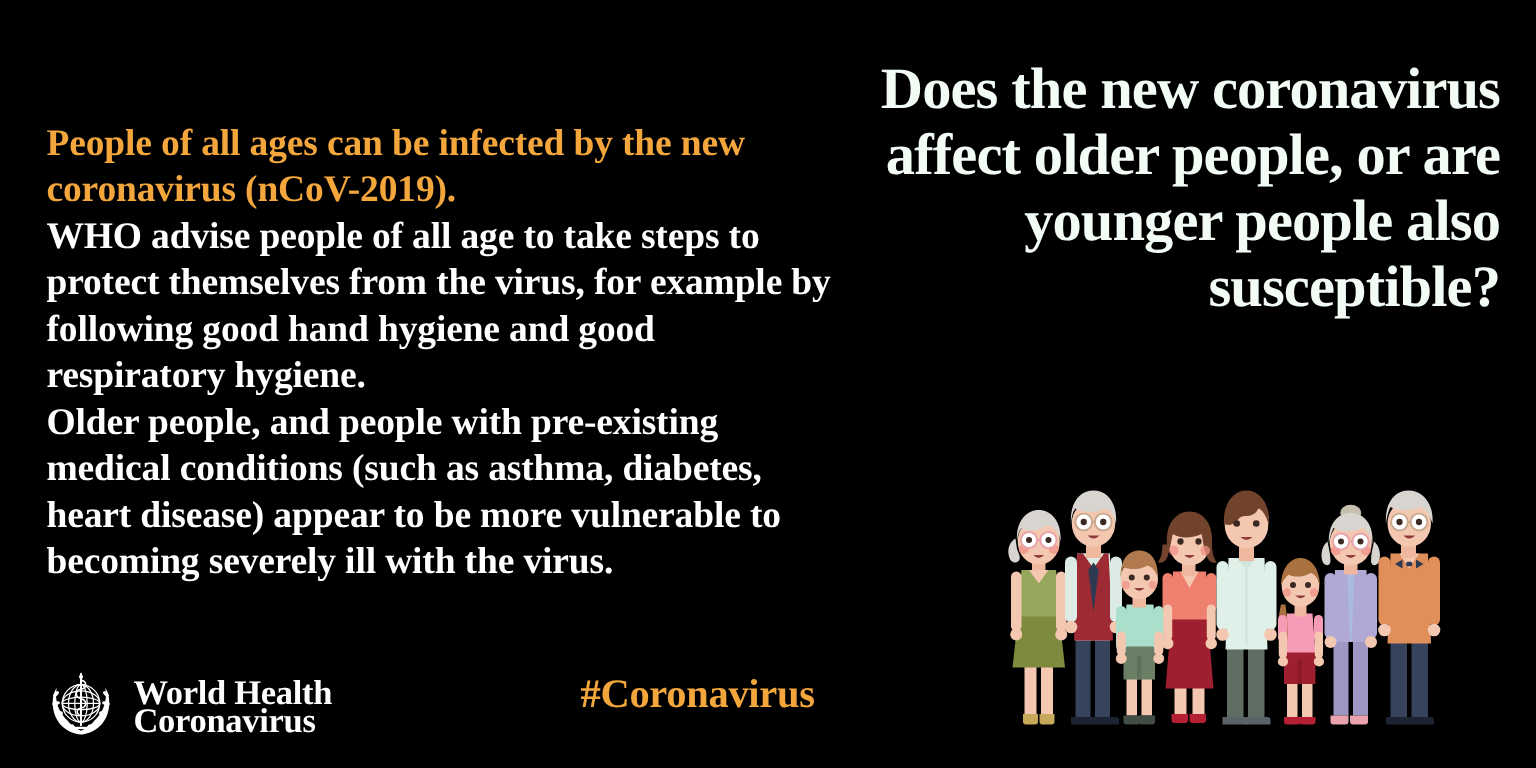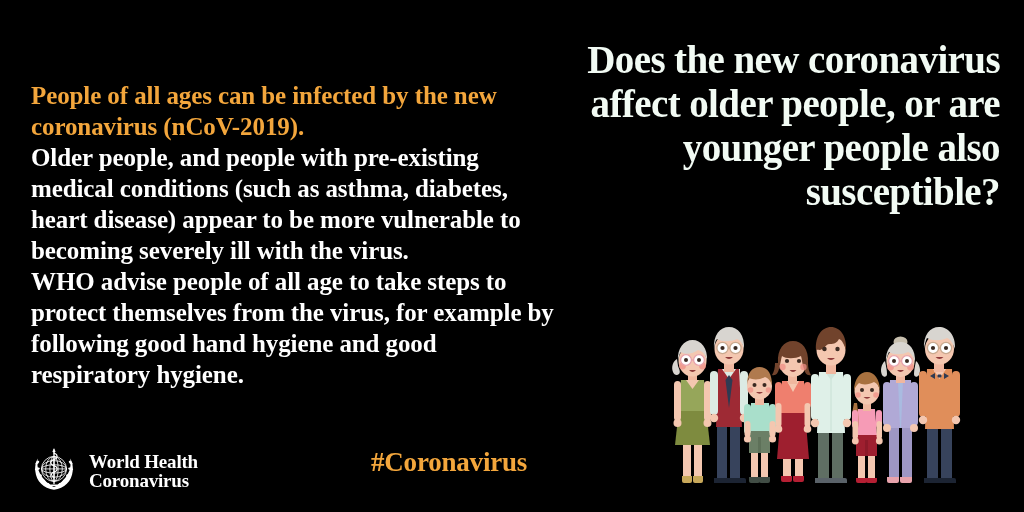--- a/index.html
+++ b/index.html
@@ -44,41 +44,41 @@
     color: #f2fbf4;
     font-size: 39px;
     line-height: 44px;
     font-weight: bold;
     letter-spacing: -0.6px;
   }
 
   
   #hashtag {
     position: absolute;
-    left: 371px;
+    left: 387px;
     top: 447px;
     color: #f3a63c;
     font-size: 27px;
     font-weight: bold;
     letter-spacing: -0.2px;
   }
 
   
   #who-logo {
     position: absolute;
     left: 28px;
     top: 445px;
     display: flex;
     align-items: center;
     gap: 9px;
   }
   #who-emblem { width: 52px; height: 52px; display: block; }
   #who-wordmark {
     color: #ffffff;
-    font-size: 19px;
+    font-size: 23px;
     font-weight: bold;
     line-height: 19.5px;
     letter-spacing: -0.2px;
   }
   #who-wordmark div { white-space: nowrap; }
 
   
   #family-illustration {
     position: absolute;
     left: 650px;
@@ -89,22 +89,22 @@
 </style>
 </head>
 <body>
 
 <div id="poster">
 
   <div id="headline">Does the new coronavirus affect older people, or are younger people also susceptible?</div>
 
   <div id="body-copy">
     <p class="para-highlight">People of all ages can be infected by the new coronavirus (nCoV-2019).</p>
+    <p class="para-white">WHO advise people of all age to take steps to protect themselves from the virus, for example by following good hand hygiene and good respiratory hygiene.</p>
     <p class="para-white">Older people, and people with pre-existing medical conditions (such as asthma, diabetes, heart disease) appear to be more vulnerable to becoming severely ill with the virus.</p>
-    <p class="para-white">WHO advise people of all age to take steps to protect themselves from the virus, for example by following good hand hygiene and good respiratory hygiene.</p>
   </div>
 
   <div id="hashtag">#Coronavirus</div>
 
   <div id="who-logo">
     <svg id="who-emblem" viewBox="0 0 100 100">
       <g fill="none" stroke="#ffffff" stroke-width="1.6">
 
         <circle cx="50" cy="46" r="24"></circle>
 

